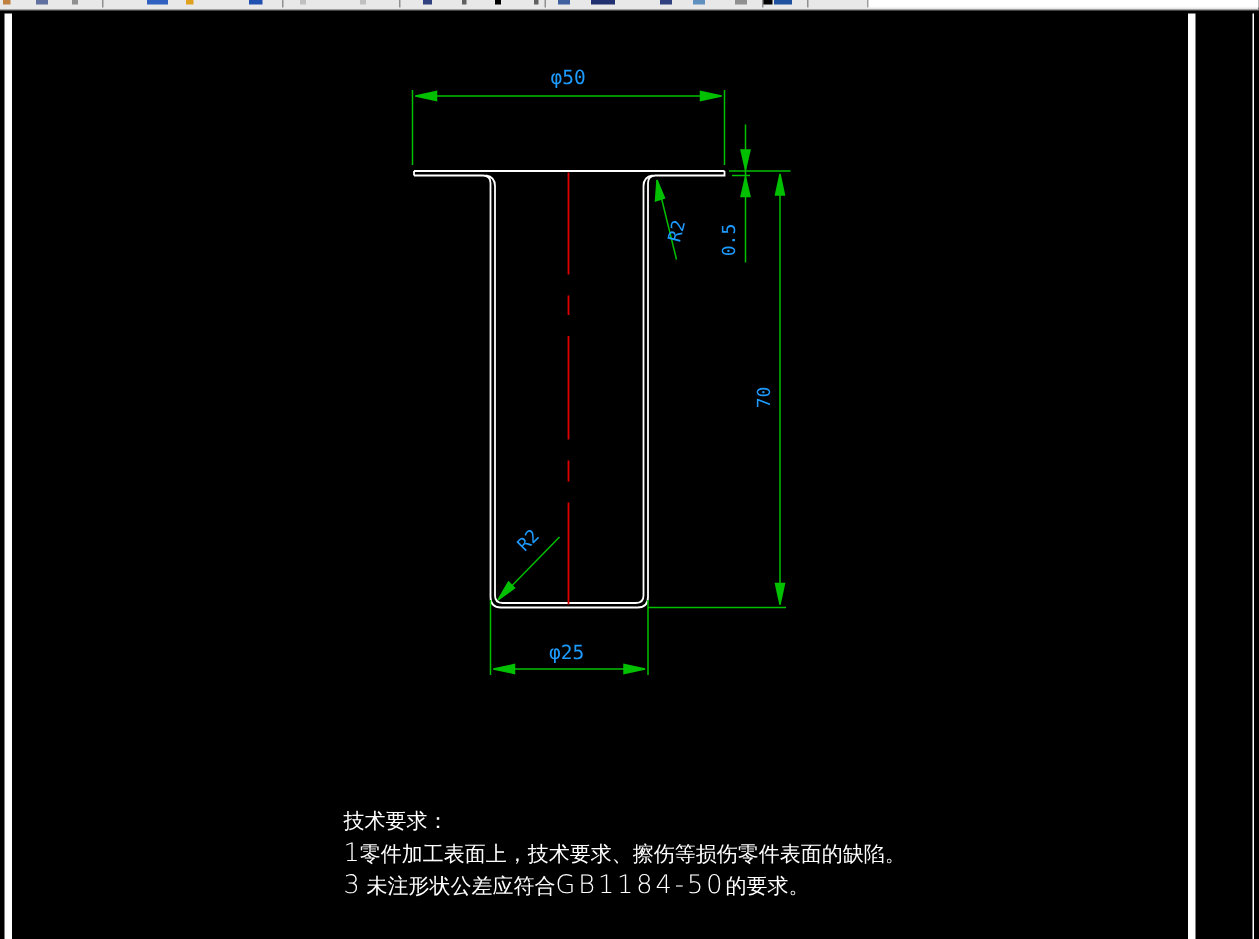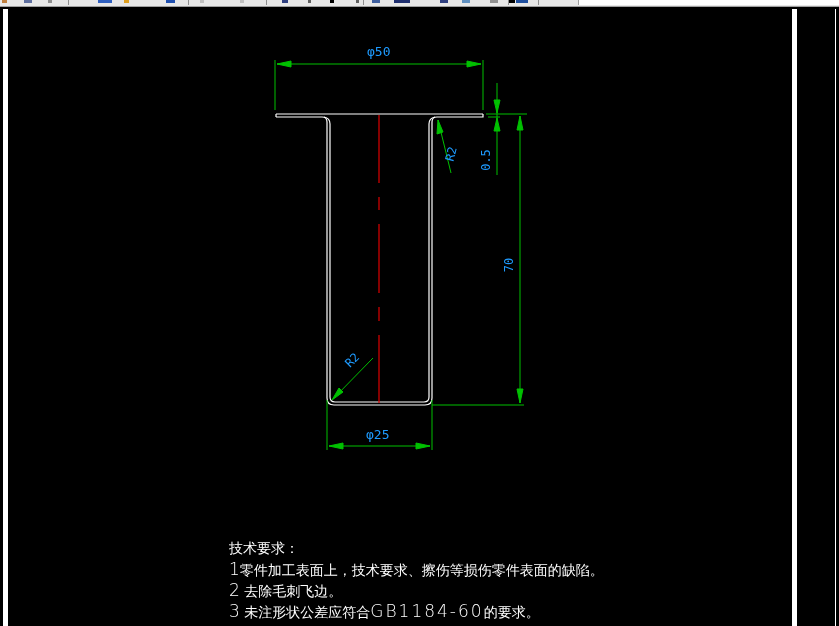--- a/index.html
+++ b/index.html
@@ -120,15 +120,14 @@
   <g stroke="#00c000" stroke-width="1">
     <line x1="332" y1="400" x2="373" y2="358"></line>
     <path d="M332,400 L339,388 L343,392 Z" fill="#00c000"></path>
   </g>
   <text x="0" y="0" transform="translate(355,363) rotate(-45)" fill="#1e9bff" font-family="DejaVu Sans Mono, monospace" font-size="12" text-anchor="middle">R2</text>
 </svg>
 
 <div class="notes">
   <div>技术要求：</div>
   <div><span class="num">1</span><span>零件加工表面上，技术要求、擦伤等损伤零件表面的缺陷。</span></div>
-  <div><span class="num">2</span> <span>去除毛刺飞边。</span></div>
-  <div><span class="num">3</span> <span>未注形状公差应符合</span><span class="num" style="letter-spacing:2px;">GB1184-60</span><span>的要求。</span></div>
+  <div><span class="num">3</span> <span>未注形状公差应符合</span><span class="num" style="letter-spacing:2px;">GB1184-50</span><span>的要求。</span></div>
 </div>
 
 </body></html>

